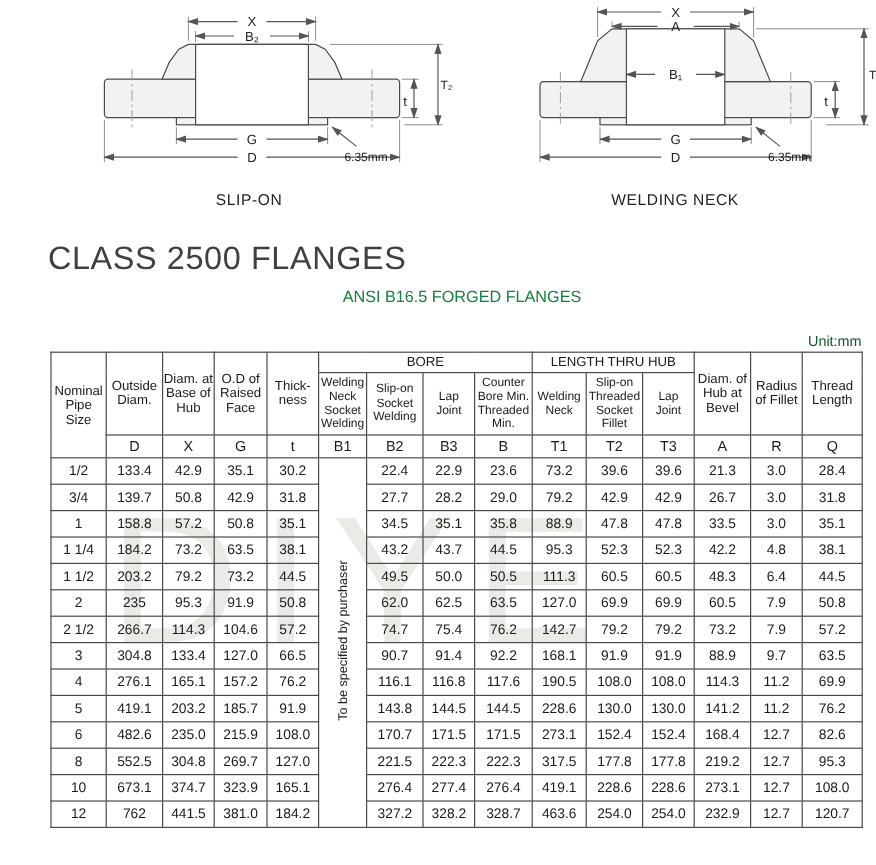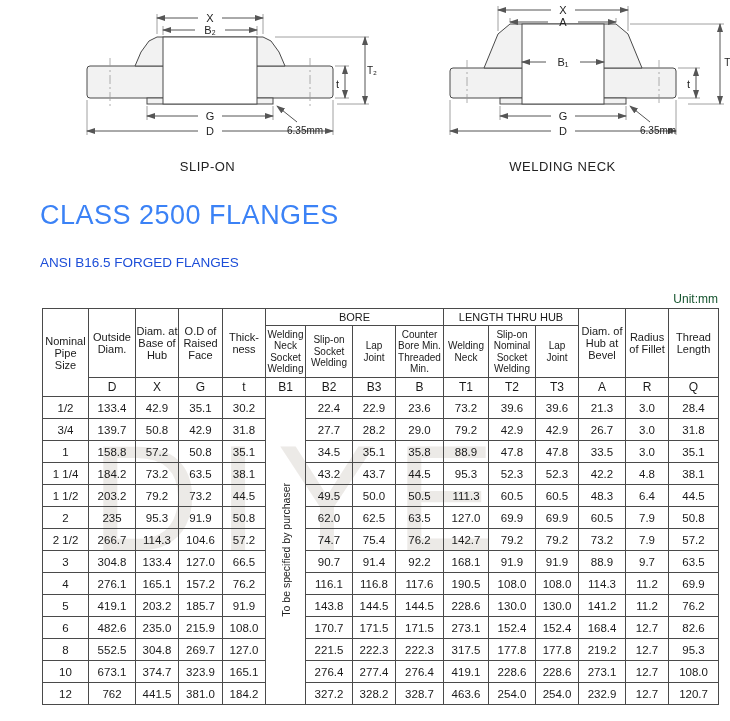--- a/index.html
+++ b/index.html
@@ -15,22 +15,22 @@
   svg .outline { fill:#f2f2f2; stroke:#4a4a4a; stroke-width:1; }
   svg .bore    { fill:#ffffff; stroke:#4a4a4a; stroke-width:1; }
   svg .dim     { stroke:#555; stroke-width:1; fill:none; }
   svg .ext     { stroke:#888; stroke-width:.8; fill:none; }
   svg .cline   { stroke:#999; stroke-width:.8; stroke-dasharray:9 3 2 3; fill:none; }
   svg text     { font-family:"Liberation Sans","DejaVu Sans",sans-serif; font-size:11px; fill:#222; }
   svg text.small { font-size:10px; }
 
   
   .title-block { margin: 26px 0 0 40px; }
-  .main-title { font-size: 27px; color:#3b82f6; letter-spacing: .5px; }
-  .sub-title  { font-size: 13.5px; color:#1d4ed8; margin-top: 24px; }
+  .main-title { font-size: 27px; color:#404040; letter-spacing: .5px; }
+  .sub-title  { font-size: 13.5px; color:#15803d; margin-top: 9px; text-align: center; }
 
   
   .table-area { position: relative; margin: 22px 12px 0 42px; width: 676px; }
   .unit-label { text-align: right; font-size: 12px; color:#14532d; padding-bottom: 2px; }
   .watermark { position:absolute; top: 120px; left: 49px; z-index: 0;
                font-size: 150px; font-weight: normal; letter-spacing: 18px;
                color:#ded9d4; opacity:.55; pointer-events:none; user-select:none; }
   table { border-collapse: collapse; table-layout: fixed; width: 676px;
           position: relative; z-index: 1; background: transparent; }
   th, td { border: 1px solid #4a4a4a; text-align: center; vertical-align: middle;
@@ -207,21 +207,21 @@
           <th rowspan="2" class="row-desc wide">Diam. of Hub at Bevel</th>
           <th rowspan="2" class="row-desc wide">Radius of Fillet</th>
           <th rowspan="2" class="row-desc wide">Thread Length</th>
         </tr>
         <tr class="row-desc">
           <th>Welding Neck Socket Welding</th>
           <th>Slip-on Socket Welding</th>
           <th>Lap Joint</th>
           <th>Counter Bore Min. Threaded Min.</th>
           <th>Welding Neck</th>
-          <th>Slip-on Nominal Socket Welding</th>
+          <th>Slip-on Threaded Socket Fillet</th>
           <th>Lap Joint</th>
         </tr>
         <tr class="row-letter">
           <th>D</th>
           <th>X</th>
           <th>G</th>
           <th>t</th>
           <th>B1</th>
           <th>B2</th>
           <th>B3</th>

